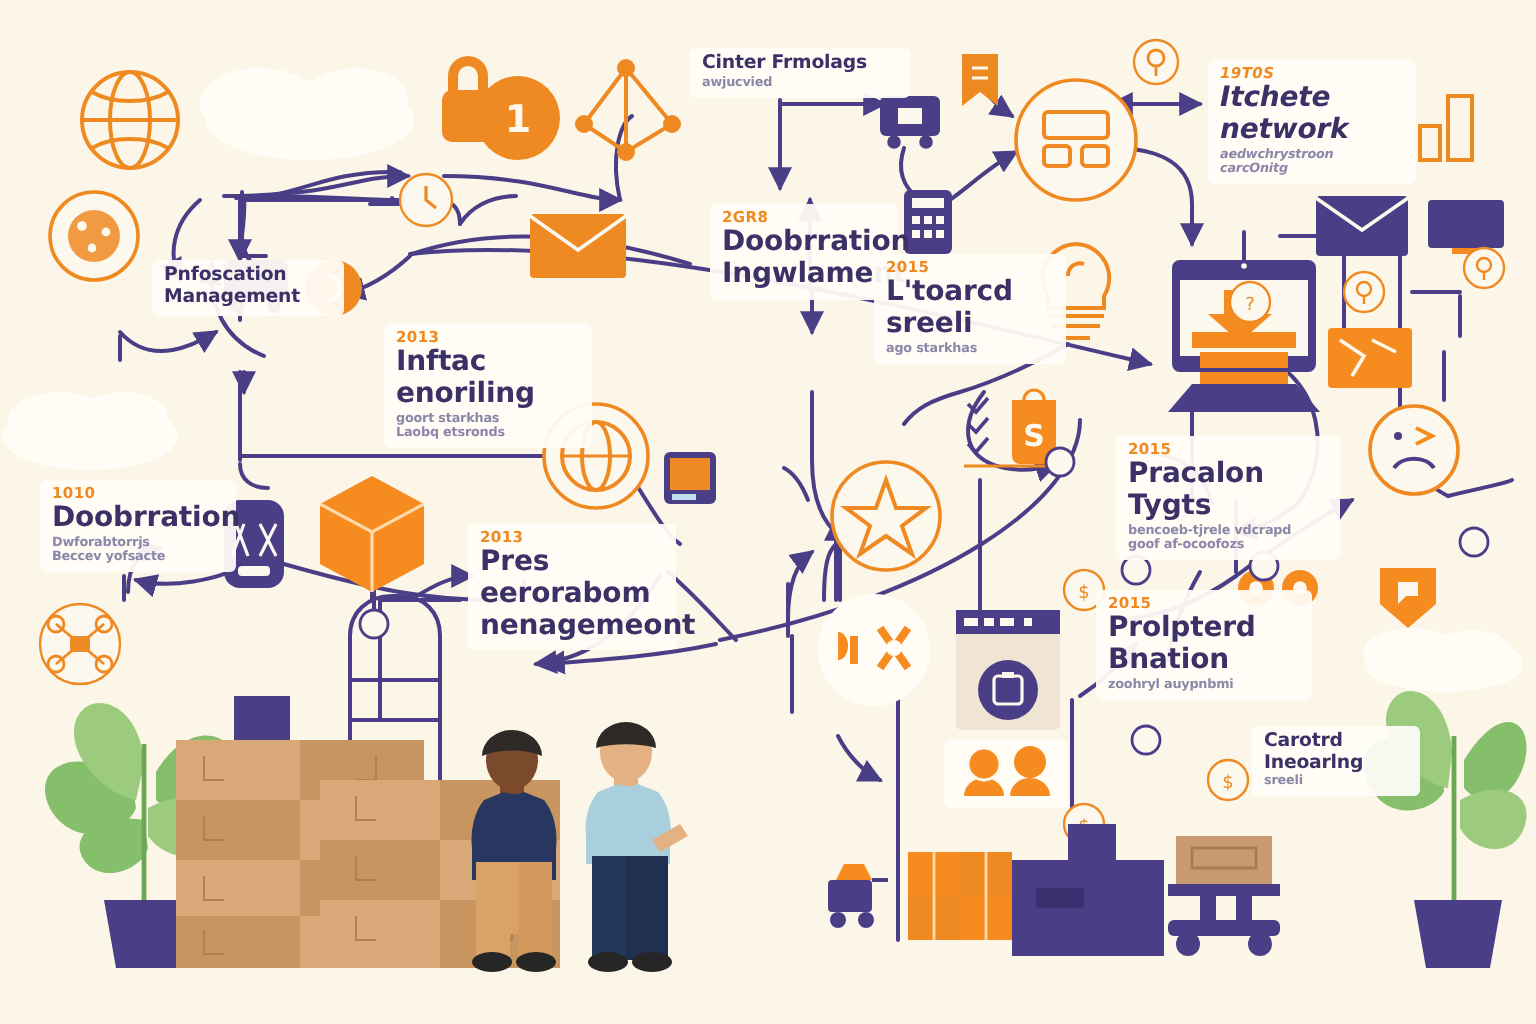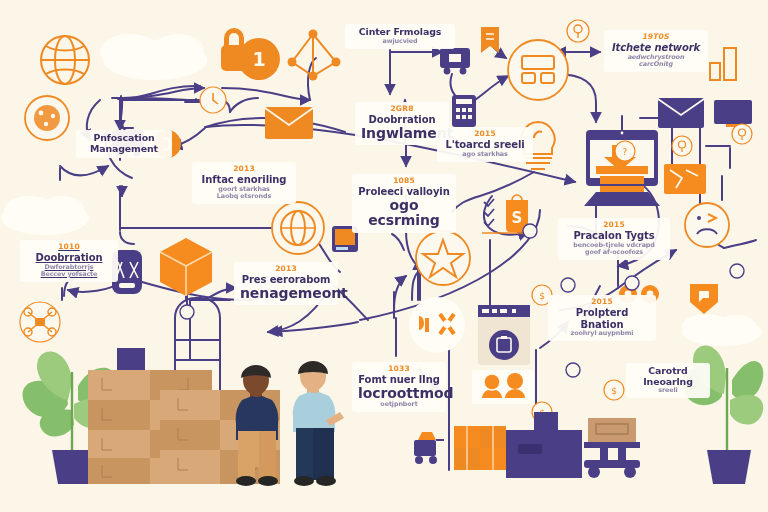--- a/index.html
+++ b/index.html
@@ -9,31 +9,30 @@
     font-family:"DejaVu Sans", sans-serif;
   }
   #stage{position:relative;width:768px;height:512px;overflow:hidden;background:#fcf6e9;}
 
   
   .card{
     position:absolute;
     background:rgba(255,253,247,0.94);
     border-radius:3px;
     padding:3px 6px 4px 6px;
-    text-align:center;
     line-height:1.12;
     box-shadow:0 0 0 0 rgba(0,0,0,0);
     color:#3d3270;
   }
   .card .yr{
     color:#ef8a22;font-size:7.5px;font-weight:bold;letter-spacing:.2px;
     display:block;margin-bottom:1px;
   }
   .card .t1{
-    display:block;font-size:10px;font-weight:bold;color:#3b3166;
+    display:block;font-size:14px;font-weight:bold;color:#3b3166;
     letter-spacing:-.1px;
   }
   .card .t2{
     display:block;font-size:14px;font-weight:bold;color:#3b3166;
     letter-spacing:-.1px;
   }
   .card .s1,.card .s2{
     display:block;font-size:6.4px;color:#8c86a8;font-weight:bold;
     letter-spacing:-.1px;
   }
@@ -615,25 +614,20 @@
     <span class="t2">Ingwlament</span>
   </div>
 
   <div class="card" style="left:604px;top:30px;width:92px;font-style:italic;">
     <span class="yr">19T0S</span>
     <span class="t1">Itchete network</span>
     <span class="s1">aedwchrystroon</span>
     <span class="s2">carcOnitg</span>
   </div>
 
-  <div class="card" style="left:352px;top:174px;width:92px;">
-    <span class="yr">1085</span>
-    <span class="t1">Proleeci valloyin</span>
-    <span class="t2">ogo ecsrming</span>
-  </div>
 
   <div class="card" style="left:437px;top:127px;width:84px;">
     <span class="yr">2015</span>
     <span class="t1">L'toarcd sreeli</span>
     <span class="s1">ago starkhas</span>
   </div>
 
   <div class="card" style="left:558px;top:218px;width:100px;">
     <span class="yr">2015</span>
     <span class="t1">Pracalon Tygts</span>
@@ -658,33 +652,27 @@
     <span class="t2">Management</span>
   </div>
 
   <div class="card" style="left:192px;top:162px;width:92px;">
     <span class="yr">2013</span>
     <span class="t1">Inftac enoriling</span>
     <span class="s1">goort starkhas</span>
     <span class="s2">Laobq etsronds</span>
   </div>
 
-  <div class="card" style="left:20px;top:240px;width:86px;text-decoration:underline;">
+  <div class="card" style="left:20px;top:240px;width:86px;">
     <span class="yr">1010</span>
     <span class="t1">Doobrration</span>
     <span class="s1">Dwforabtorrjs</span>
     <span class="s2">Beccev yofsacte</span>
   </div>
 
   <div class="card" style="left:234px;top:262px;width:92px;">
     <span class="yr">2013</span>
     <span class="t1">Pres eerorabom</span>
     <span class="t2">nenagemeont</span>
   </div>
 
-  <div class="card" style="left:352px;top:362px;width:82px;">
-    <span class="yr">1033</span>
-    <span class="t1">Fomt nuer lIng</span>
-    <span class="t2">locroottmod</span>
-    <span class="s1">oetjpnbort</span>
-  </div>
 
 </div>
 
 </body></html>

